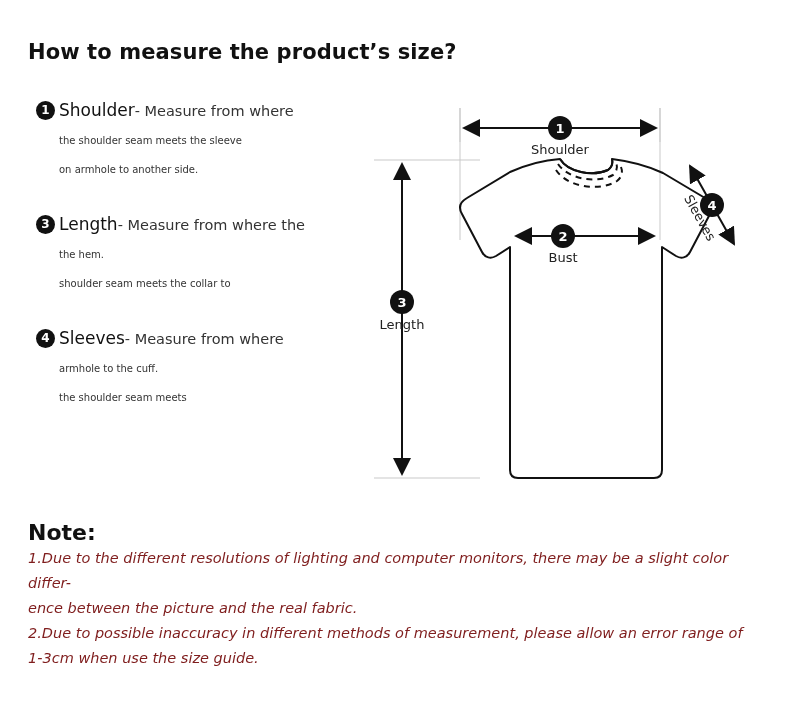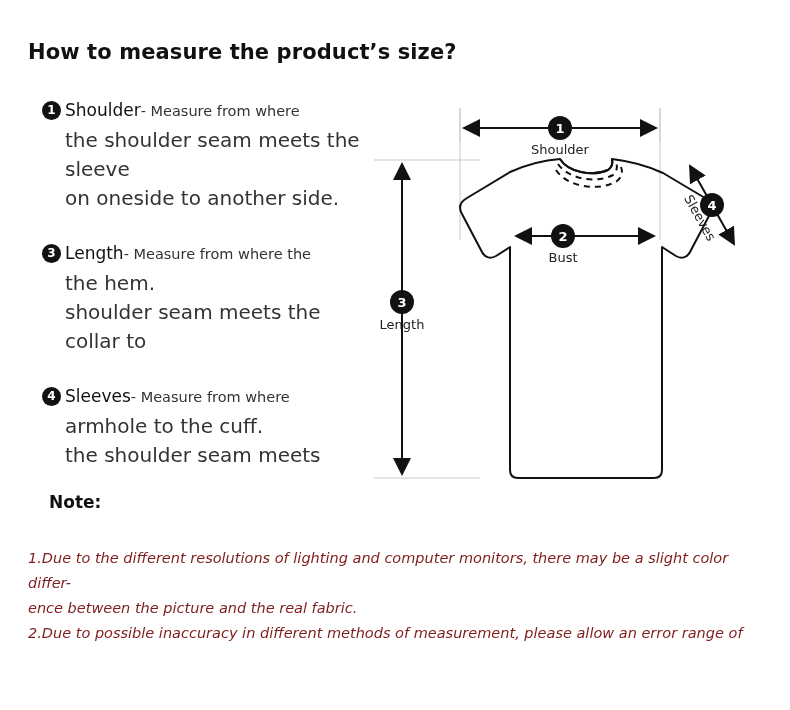--- a/index.html
+++ b/index.html
@@ -26,21 +26,21 @@
     left: 28px;
     top: 40px;
     font-size: 21px;
     font-weight: bold;
     letter-spacing: 0.1px;
     color: #111111;
   }
   
   .list {
     position: absolute;
-    left: 42px;
+    left: 36px;
     top: 96px;
     width: 330px;
   }
   .item {
     margin-bottom: 26px;
   }
   .item-line {
     line-height: 29px;
     font-size: 15px;
     color: #2b2b2b;
@@ -62,32 +62,31 @@
   .term {
     font-size: 17px;
     color: #111111;
   }
   .desc {
     font-size: 14.5px;
     color: #333333;
   }
   .cont {
     padding-left: 23px;
-    font-size: 20px;
+    font-size: 10px;
     color: #333333;
   }
   
   .note-title {
     position: absolute;
     left: 28px;
-    top: 492px;
-    font-size: 17px;
+    top: 520px;
+    font-size: 22px;
     font-weight: bold;
     color: #111111;
-    margin-left: 21px;
   }
   .note-body {
     position: absolute;
     left: 28px;
     top: 546px;
     width: 740px;
     font-style: italic;
     font-size: 14.5px;
     line-height: 25px;
     color: #7f1d1d;
@@ -122,21 +121,21 @@
 
   <div class="title">How to measure the product’s size?</div>
 
   <div class="list">
 
     <div class="item">
       <div class="item-line">
         <span class="badge">1</span><span class="term">Shoulder</span><span class="desc">- Measure from where</span>
       </div>
       <div class="item-line cont">the shoulder seam meets the sleeve</div>
-      <div class="item-line cont">on oneside to another side.</div>
+      <div class="item-line cont">on armhole to another side.</div>
     </div>
 
 
     <div class="item">
       <div class="item-line">
         <span class="badge">3</span><span class="term">Length</span><span class="desc">- Measure from where the</span>
       </div>
       <div class="item-line cont">the hem.</div>
       <div class="item-line cont">shoulder seam meets the collar to</div>
     </div>
@@ -217,15 +216,16 @@
       <text class="dnum" x="352" y="130" text-anchor="middle">4</text>
       <text class="dlabel" x="336" y="140" text-anchor="middle" transform="rotate(61 336 140)">Sleeves</text>
     </svg>
   </div>
 
   <div class="note-title">Note:</div>
   <div class="note-body">
     <div>1.Due to the different resolutions of lighting and computer monitors, there may be a slight color differ-</div>
     <div>ence between the picture and the real fabric.</div>
     <div>2.Due to possible inaccuracy in different methods of measurement, please allow an error range of</div>
+    <div>1-3cm when use the size guide.</div>
   </div>
 
 </div>
 
 </body></html>

